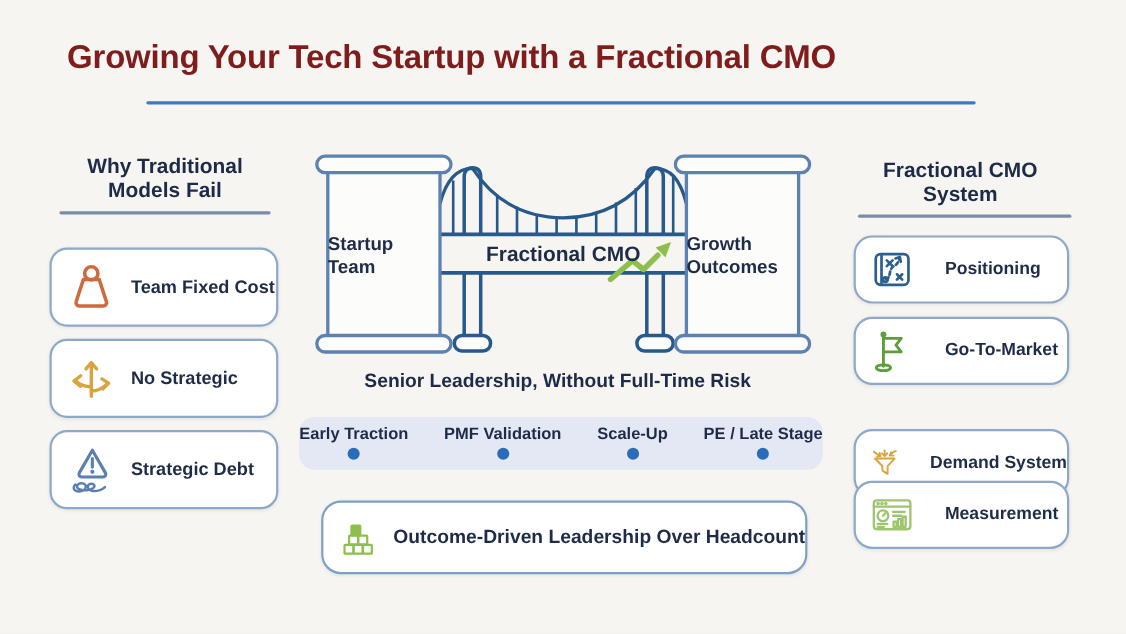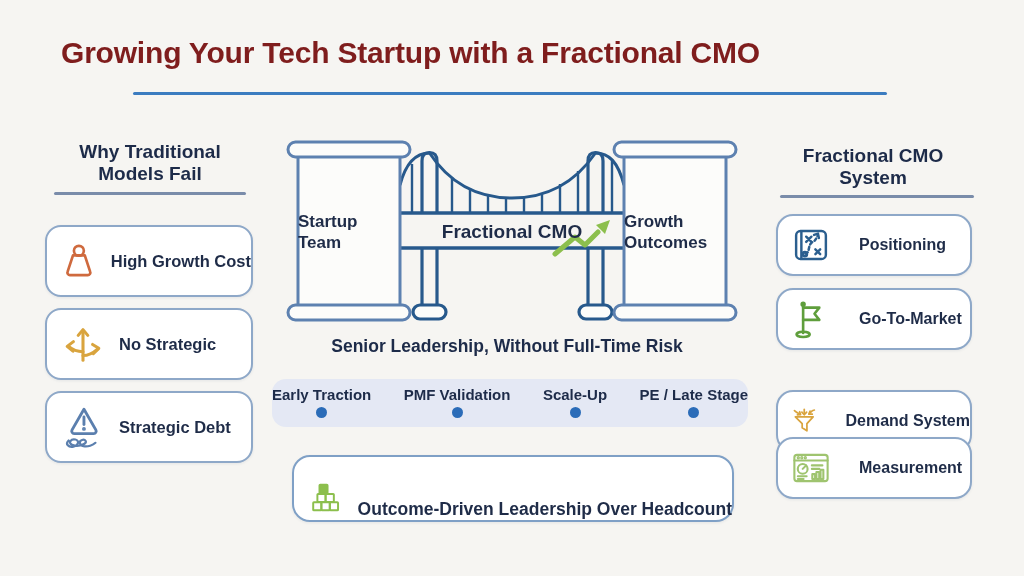--- a/index.html
+++ b/index.html
@@ -40,21 +40,21 @@
     left:272px;top:379px;width:476px;height:48px;background:#e4e8f4;border-radius:14px;
     display:flex;justify-content:space-between;align-items:flex-start;box-sizing:border-box;padding-top:7px;
   }
   .stage{display:flex;flex-direction:column;align-items:center;gap:4px;}
   .stage .stage-label{font-size:15px;font-weight:bold;color:#1d2b49;white-space:nowrap;}
   .stage .dot{width:11px;height:11px;border-radius:50%;background:#2b6cb8;}
   
   .banner{
     left:292px;top:455px;width:442px;height:67px;background:#ffffff;
     border:2.5px solid #7fa0c6;border-radius:18px;box-sizing:border-box;
-    display:flex;align-items:flex-end;gap:15px;padding-left:15px;
+    display:flex;align-items:center;gap:15px;padding-left:15px;
     box-shadow:0 1px 3px rgba(30,50,90,0.08);
   }
   .banner .label{font-size:17.5px;font-weight:600;color:#1f2c48;white-space:nowrap;}
   svg{display:block;}
 </style>
 </head>
 <body>
 
 <div id="canvas">
 
@@ -67,21 +67,21 @@
   </div>
   <div class="abs header-underline" style="left:54px;top:192px;width:192px;"></div>
 
   <div class="abs panel-box left-box" style="top:225px;">
     <svg width="46" height="46" viewBox="0 0 48 48">
       <g stroke="#cf6a3e" stroke-width="3.4" fill="none" stroke-linejoin="round">
         <circle cx="24" cy="11" r="6.3"></circle>
         <path d="M16.5 16.8 h15 l6.8 20.8 a3.2 3.2 0 0 1 -3 4.4 h-22.6 a3.2 3.2 0 0 1 -3 -4.4 z"></path>
       </g>
     </svg>
-    <span class="label">High Growth Cost</span>
+    <span class="label">Team Fixed Cost</span>
   </div>
 
   <div class="abs panel-box left-box" style="top:308px;">
     <svg width="46" height="46" viewBox="0 0 48 48">
       <g stroke="#d9a43e" stroke-width="3.2" fill="none" stroke-linecap="round" stroke-linejoin="round">
         <path d="M24,41 C24,31 24,20 24,11"></path>
         <path d="M19,15 L24,9 L29,15"></path>
         <path d="M24,32 C17,32 13,30 9,26.5"></path>
         <path d="M14,21.5 L7.5,26.5 L13.5,31.5"></path>
         <path d="M24,36 C31,36 35,33 39.5,29"></path>

